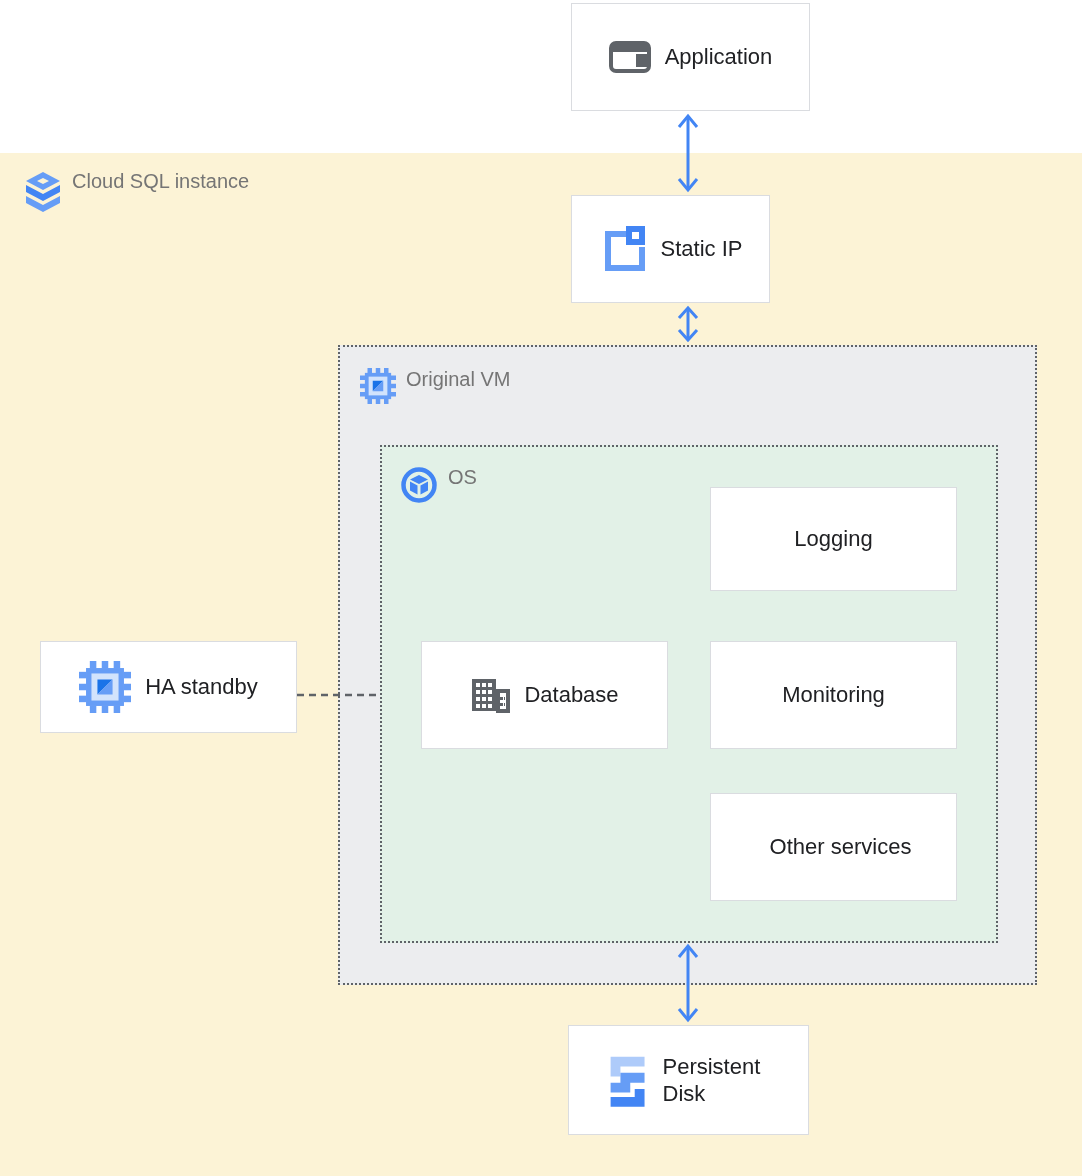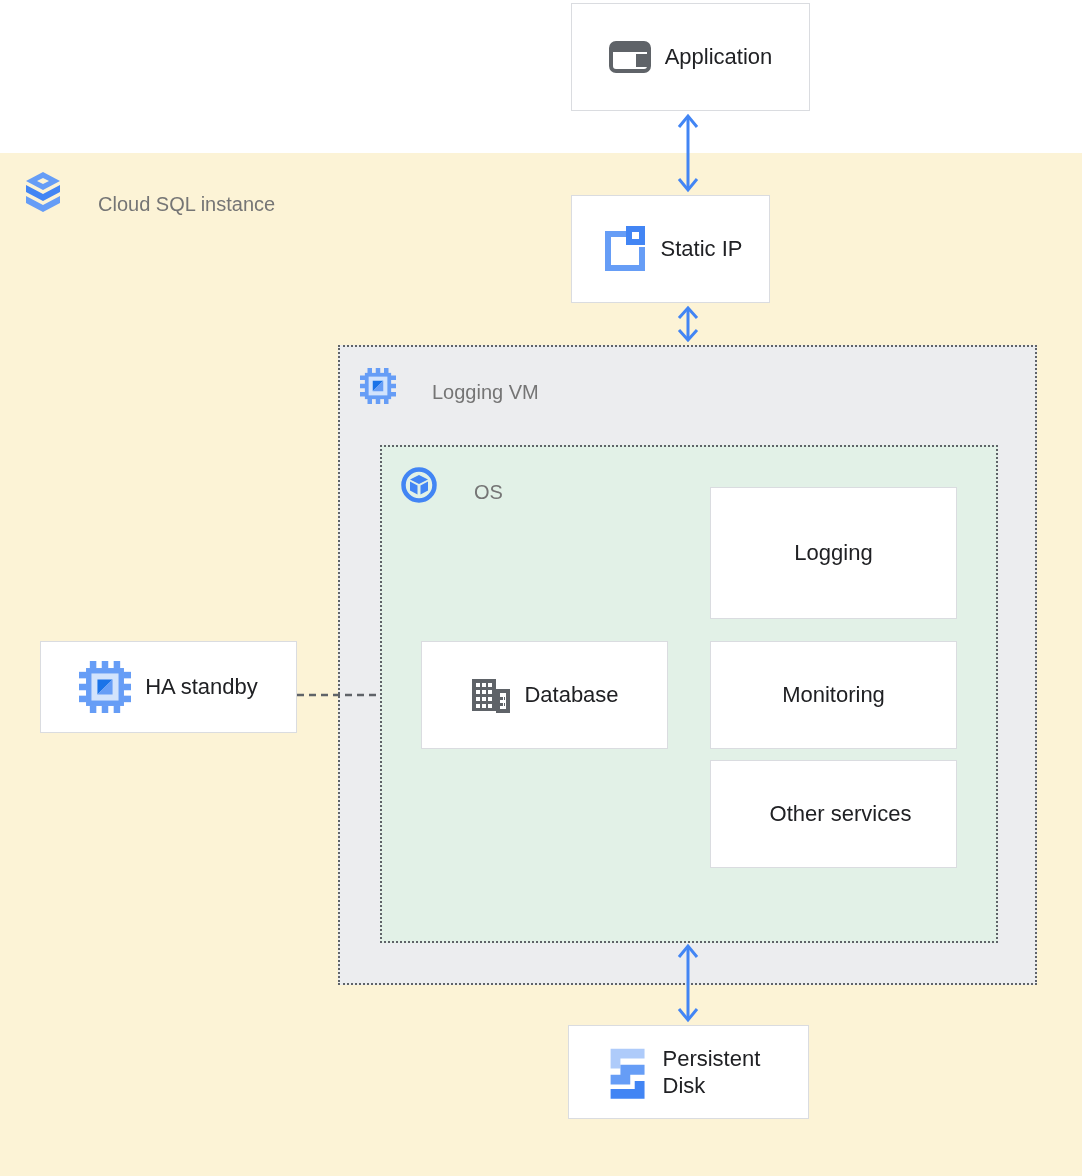--- a/index.html
+++ b/index.html
@@ -17,21 +17,21 @@
   }
   .vm-zone {
     left:338px; top:345px; width:699px; height:640px;
     background:#ECEDEF; border:2px dotted #5F6368;
   }
   .os-zone {
     left:380px; top:445px; width:618px; height:498px;
     background:#E2F1E7; border:2px dotted #5F6368;
   }
   .zone-label {
-    position:absolute; display:flex; align-items:flex-end; gap:36px;
+    position:absolute; display:flex; align-items:flex-start; gap:10px;
     color:#757575; font-size:20px; white-space:nowrap;
   }
   .node {
     position:absolute; box-sizing:border-box;
     background:#ffffff; border:1px solid #DADCE0;
     display:flex; align-items:center; justify-content:center; gap:14px;
     color:#202124; font-size:22px;
   }
   .node .lbl { line-height:1.25; }
   .arrow, .connector { position:absolute; }
@@ -101,34 +101,34 @@
           <rect x="0" y="21" width="7" height="6"></rect>
           <rect x="0" y="32" width="7" height="6"></rect>
         <rect x="41" y="10" width="7" height="6"></rect>
           <rect x="41" y="21" width="7" height="6"></rect>
           <rect x="41" y="32" width="7" height="6"></rect>
       </g>
       <rect x="9" y="9" width="30" height="30" fill="#D2E3FC" stroke="#669DF6" stroke-width="5"></rect>
       <path d="M17 17 L31 17 L17 31 Z" fill="#1A73E8"></path>
       <path d="M31 17 L31 31 L17 31 Z" fill="#669DF6"></path>
     </svg>
-    <span>Logging VM</span>
+    <span>Original VM</span>
   </div>
 
   <div class="zone-label" style="left:400px; top:466px;">
     <svg width="38" height="38" viewBox="0 0 38 38">
       <circle cx="19" cy="19" r="15.5" fill="none" stroke="#4285F4" stroke-width="4.5"></circle>
       <polygon points="19,9 28,13.5 19,18 10,13.5" fill="#4285F4"></polygon>
       <polygon points="10,15.5 17.5,19.5 17.5,28.5 10,24.5" fill="#4285F4"></polygon>
       <polygon points="28,15.5 20.5,19.5 20.5,28.5 28,24.5" fill="#4285F4"></polygon>
     </svg>
     <span>OS</span>
   </div>
 
-  <div class="node" style="left:710px; top:487px; width:247px; height:132px;">
+  <div class="node" style="left:710px; top:487px; width:247px; height:104px;">
     <span class="lbl">Logging</span>
   </div>
 
   <div class="node" style="left:421px; top:641px; width:247px; height:108px;justify-content:center;">
     <svg width="40" height="36" viewBox="0 0 40 36">
       <rect x="2" y="2" width="24" height="32" fill="#5F6368"></rect>
       <g fill="#ffffff">
         <rect x="6" y="6" width="4" height="4"></rect>
           <rect x="12" y="6" width="4" height="4"></rect>
           <rect x="18" y="6" width="4" height="4"></rect>
@@ -150,21 +150,21 @@
           <rect x="34" y="26" width="1" height="3"></rect>
       </g>
     </svg>
     <span class="lbl">Database</span>
   </div>
 
   <div class="node" style="left:710px; top:641px; width:247px; height:108px;">
     <span class="lbl">Monitoring</span>
   </div>
 
-  <div class="node" style="left:710px; top:760px; width:247px; height:108px;padding-left:14px;">
+  <div class="node" style="left:710px; top:793px; width:247px; height:108px;padding-left:14px;">
     <span class="lbl">Other services</span>
   </div>
 
   <div class="node" style="left:40px; top:641px; width:257px; height:92px;">
     <svg width="52" height="52" viewBox="0 0 48 48">
       <g fill="#669DF6">
         <rect x="10" y="0" width="6" height="7"></rect>
           <rect x="21" y="0" width="6" height="7"></rect>
           <rect x="32" y="0" width="6" height="7"></rect>
         <rect x="10" y="41" width="6" height="7"></rect>
@@ -187,21 +187,21 @@
   <svg class="connector" style="left:297px; top:688px;" width="84" height="14" viewBox="0 0 84 14">
     <line x1="0" y1="7" x2="84" y2="7" stroke="#5F6368" stroke-width="2.5" stroke-dasharray="7 5"></line>
   </svg>
 
   <svg class="arrow" style="left:675px; top:942px;" width="26" height="82" viewBox="0 0 26 82">
     <line x1="13" y1="5" x2="13" y2="77" stroke="#4285F4" stroke-width="3"></line>
     <polyline points="4,15 13,4 22,15" fill="none" stroke="#4285F4" stroke-width="3"></polyline>
     <polyline points="4,67 13,78 22,67" fill="none" stroke="#4285F4" stroke-width="3"></polyline>
   </svg>
 
-  <div class="node" style="left:568px; top:1025px; width:241px; height:94px;">
+  <div class="node" style="left:568px; top:1025px; width:241px; height:110px;">
     <svg width="50" height="58" viewBox="0 0 56 60">
       <polygon points="13,4 51,4 51,15 24,15 24,26 13,26" fill="#AECBFA"></polygon>
       <polygon points="24,22 51,22 51,33 35,33 35,44 13,44 13,33 24,33" fill="#669DF6"></polygon>
       <polygon points="40,40 51,40 51,60 13,60 13,49 40,49" fill="#4285F4"></polygon>
     </svg>
     <span class="lbl pd-label">Persistent Disk</span>
   </div>
 
 </div>
 

